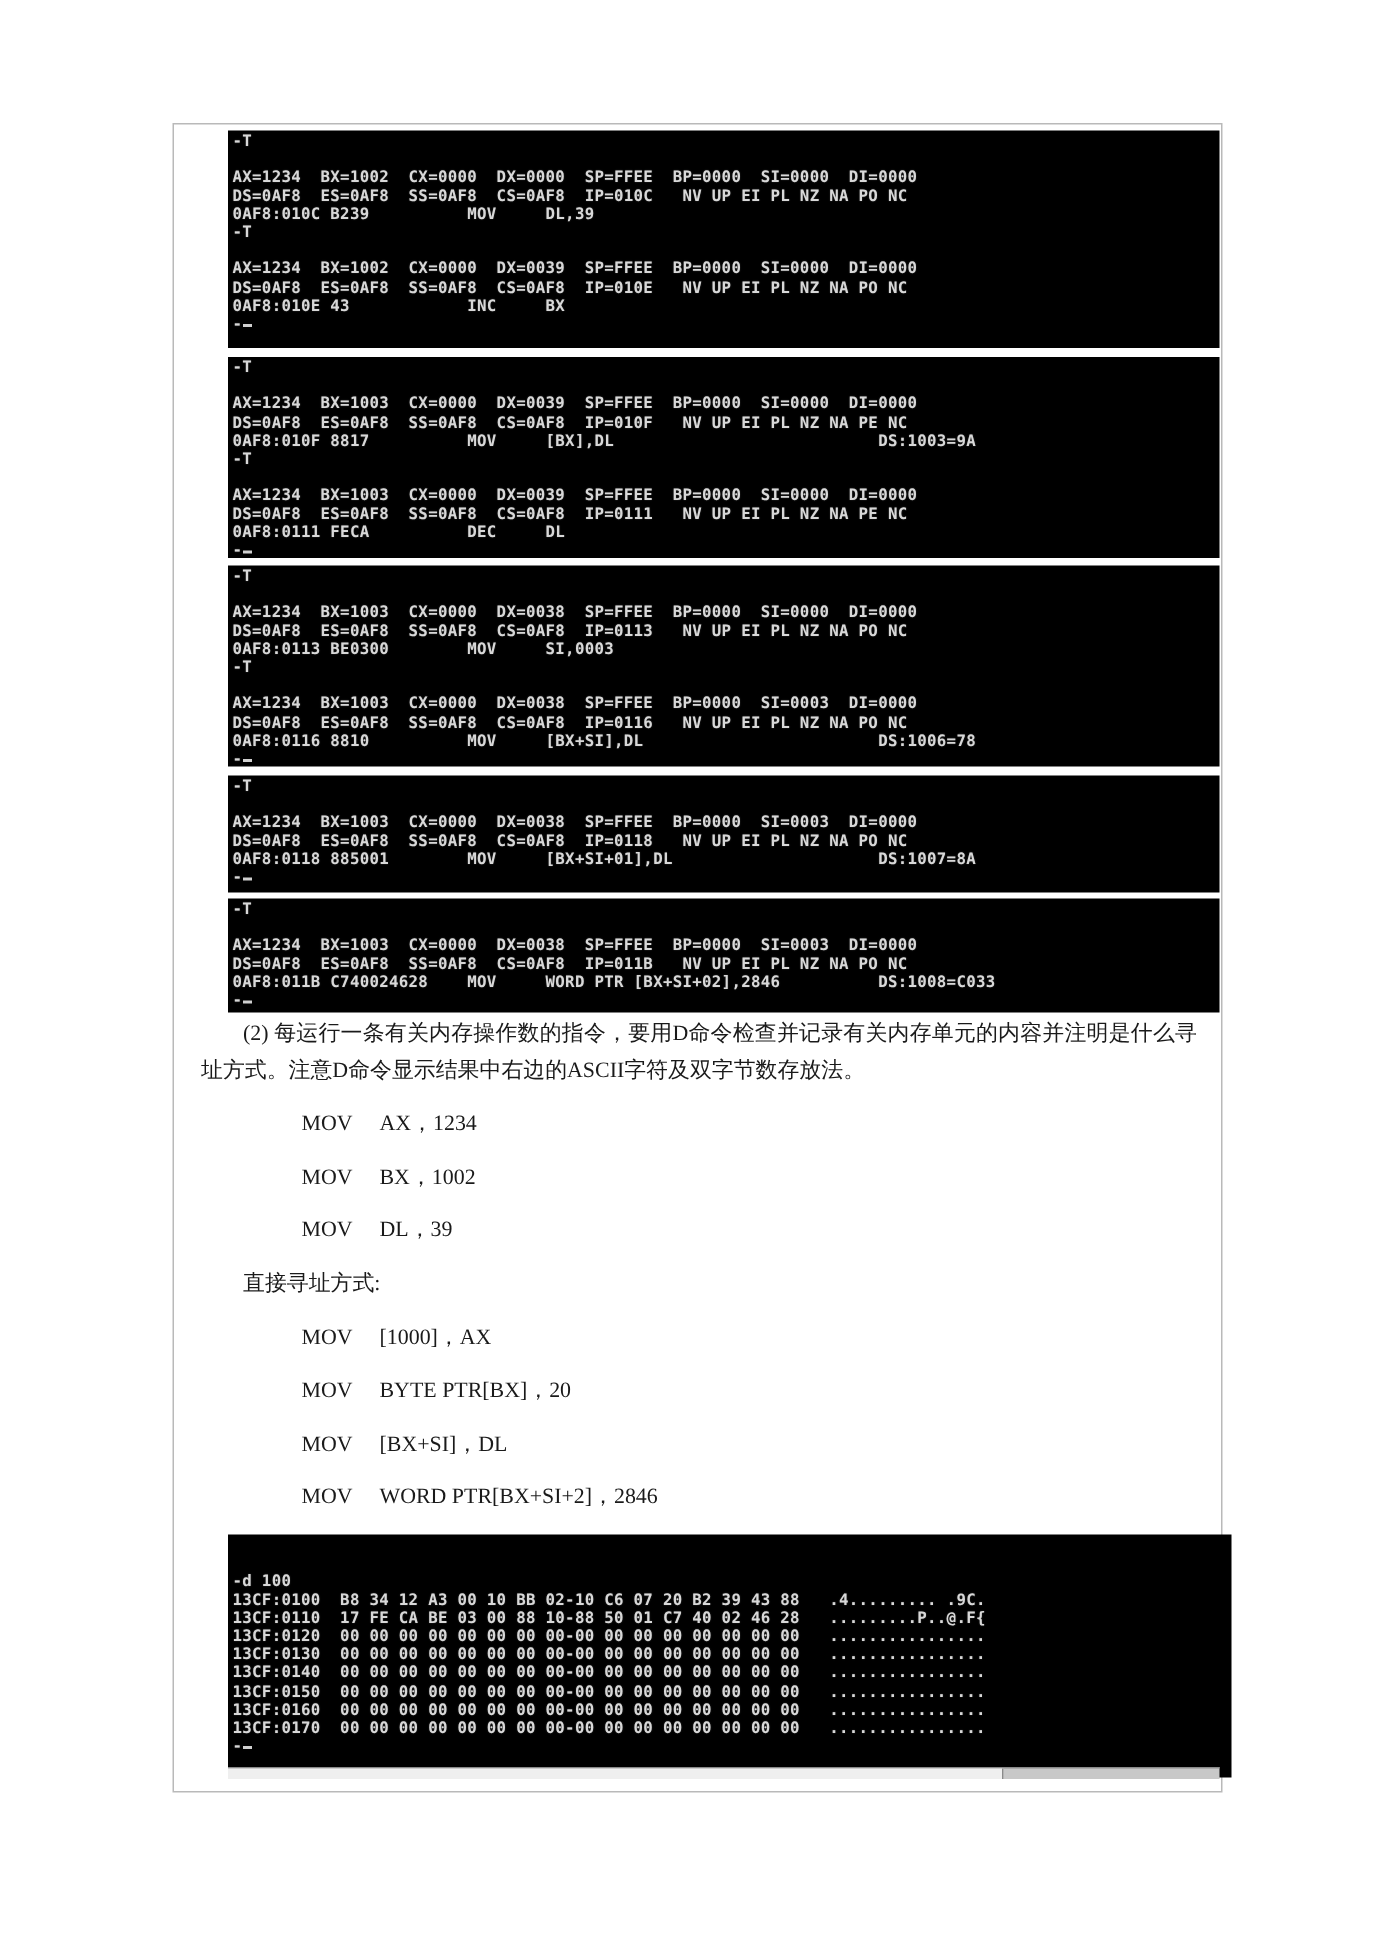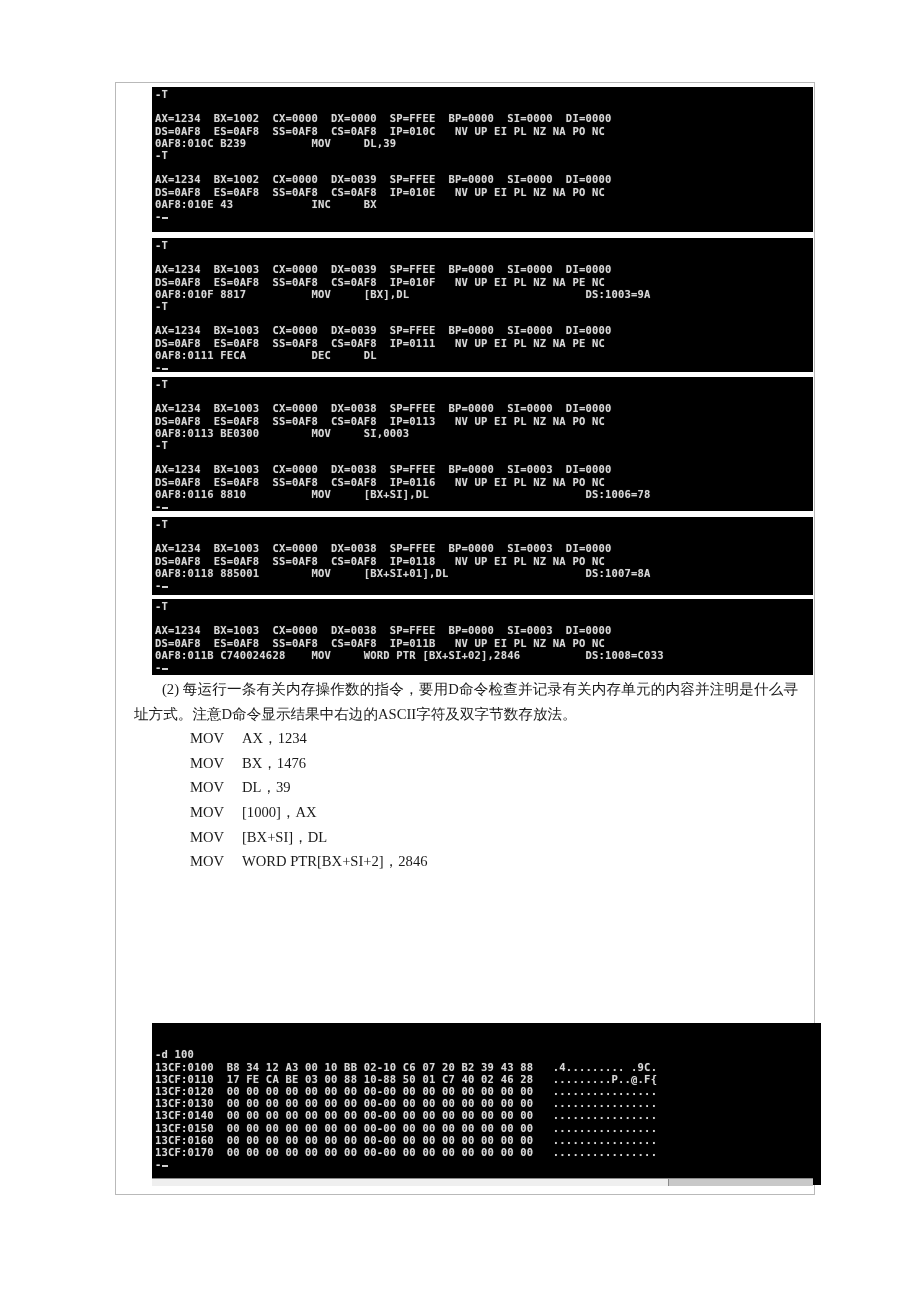--- a/index.html
+++ b/index.html
@@ -88,21 +88,21 @@
   }
   .para {
     text-indent: 28px;
     margin: 0;
   }
   .sect-head {
     margin: 0;
     padding-left: 28px;
   }
   .code-line {
-    margin: 0;
+    margin: 11px;
     padding-left: 56px;
     white-space: pre;
     font-family: "Liberation Serif", "DejaVu Serif", serif;
   }
   .code-line .op { display: inline-block; width: 52px; }
 </style>
 </head>
 <body>
 
 <div id="page-frame">
@@ -115,23 +115,25 @@
 
   <div class="terminal" style="left:36px; top:434px; width:661px; height:78px;"><span class="ln">-T</span><span class="blank"></span><span class="ln">AX=1234  BX=1003  CX=0000  DX=0038  SP=FFEE  BP=0000  SI=0003  DI=0000</span><span class="ln">DS=0AF8  ES=0AF8  SS=0AF8  CS=0AF8  IP=0118   NV UP EI PL NZ NA PO NC</span><span class="ln">0AF8:0118 885001        MOV     [BX+SI+01],DL                     DS:1007=8A</span><span class="ln">-<span class="cursor"></span></span></div>
 
   <div class="terminal" style="left:36px; top:516px; width:661px; height:76px;"><span class="ln">-T</span><span class="blank"></span><span class="ln">AX=1234  BX=1003  CX=0000  DX=0038  SP=FFEE  BP=0000  SI=0003  DI=0000</span><span class="ln">DS=0AF8  ES=0AF8  SS=0AF8  CS=0AF8  IP=011B   NV UP EI PL NZ NA PO NC</span><span class="ln">0AF8:011B C740024628    MOV     WORD PTR [BX+SI+02],2846          DS:1008=C033</span><span class="ln">-<span class="cursor"></span></span></div>
 
   <div class="doc-text" style="top:594px;">
     <p class="para">(2) 每运行一条有关内存操作数的指令，要用D命令检查并记录有关内存单元的内容并注明是什么寻址方式。注意D命令显示结果中右边的ASCII字符及双字节数存放法。</p>
 
     <div id="sections-host">
         <p class="code-line"><span class="op">MOV</span><span>AX，1234</span></p>
-        <p class="code-line"><span class="op">MOV</span><span>BX，1476</span></p>
+        <p class="code-line"><span class="op">MOV</span><span>BX，1002</span></p>
         <p class="code-line"><span class="op">MOV</span><span>DL，39</span></p>
+        <p class="sect-head">直接寻址方式:</p>
         <p class="code-line"><span class="op">MOV</span><span>[1000]，AX</span></p>
+        <p class="code-line"><span class="op">MOV</span><span>BYTE PTR[BX]，20</span></p>
         <p class="code-line"><span class="op">MOV</span><span>[BX+SI]，DL</span></p>
         <p class="code-line"><span class="op">MOV</span><span>WORD PTR[BX+SI+2]，2846</span></p>
       </div>
   </div>
 
   <div class="terminal" style="left:36px; top:940px; width:669px; height:162px;">
   <span class="ln">-d 100</span><span class="ln">13CF:0100  B8 34 12 A3 00 10 BB 02-10 C6 07 20 B2 39 43 88   .4......... .9C.</span><span class="ln">13CF:0110  17 FE CA BE 03 00 88 10-88 50 01 C7 40 02 46 28   .........P..@.F{</span><span class="ln">13CF:0120  00 00 00 00 00 00 00 00-00 00 00 00 00 00 00 00   ................</span><span class="ln">13CF:0130  00 00 00 00 00 00 00 00-00 00 00 00 00 00 00 00   ................</span><span class="ln">13CF:0140  00 00 00 00 00 00 00 00-00 00 00 00 00 00 00 00   ................</span><span class="ln">13CF:0150  00 00 00 00 00 00 00 00-00 00 00 00 00 00 00 00   ................</span><span class="ln">13CF:0160  00 00 00 00 00 00 00 00-00 00 00 00 00 00 00 00   ................</span><span class="ln">13CF:0170  00 00 00 00 00 00 00 00-00 00 00 00 00 00 00 00   ................</span><span class="ln">-<span class="cursor"></span></span></div>
   <div class="scrollbar-h" style="position:absolute; left:36px; top:1095px; width:661px; height:7px;">
     <div class="thumb"></div>
   </div>

